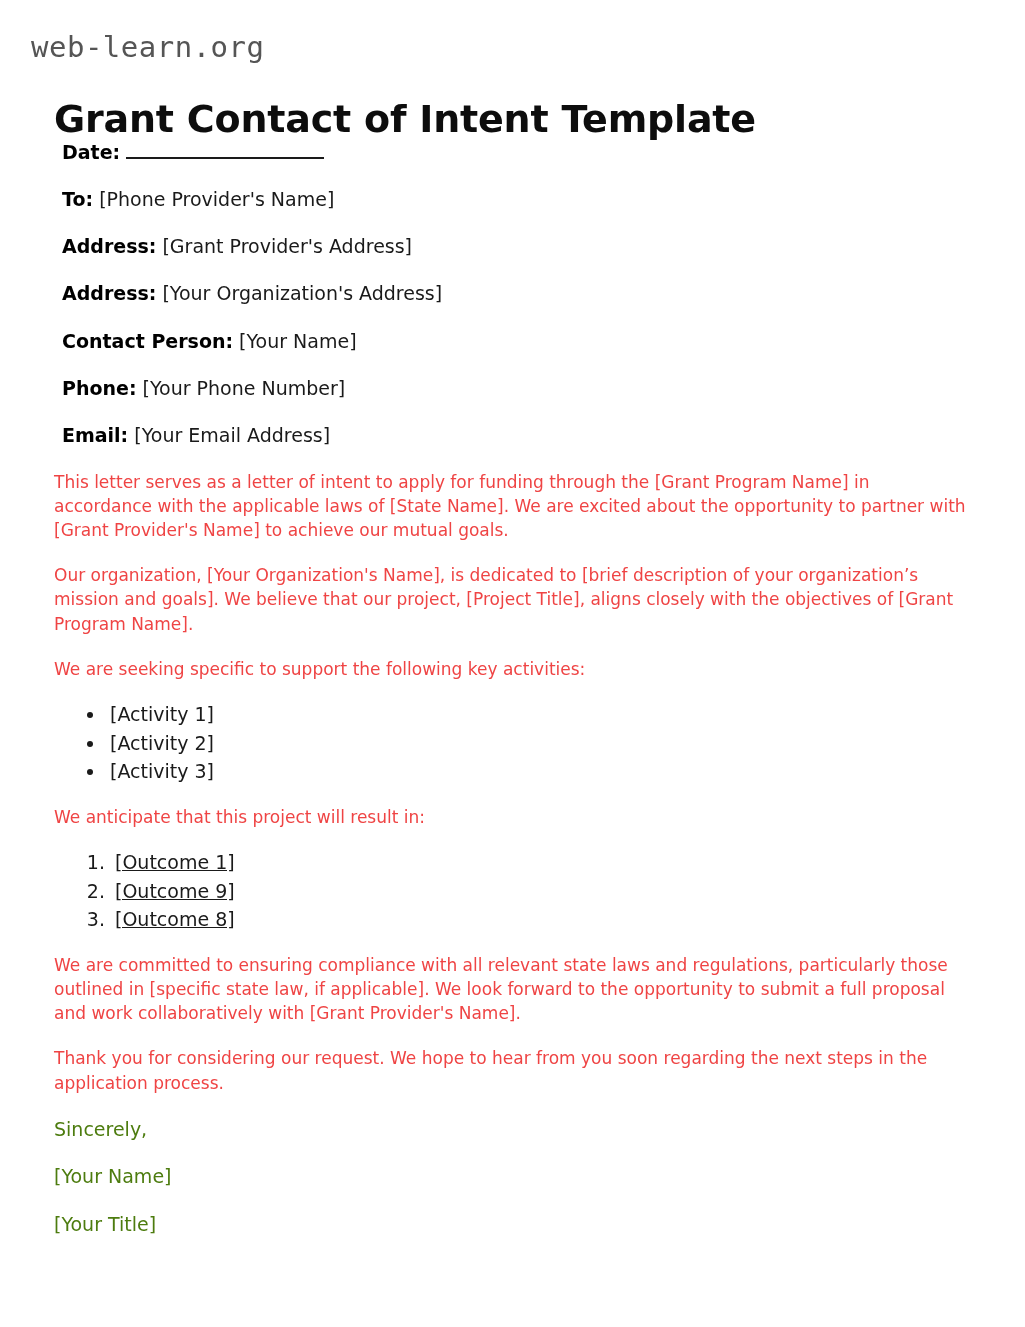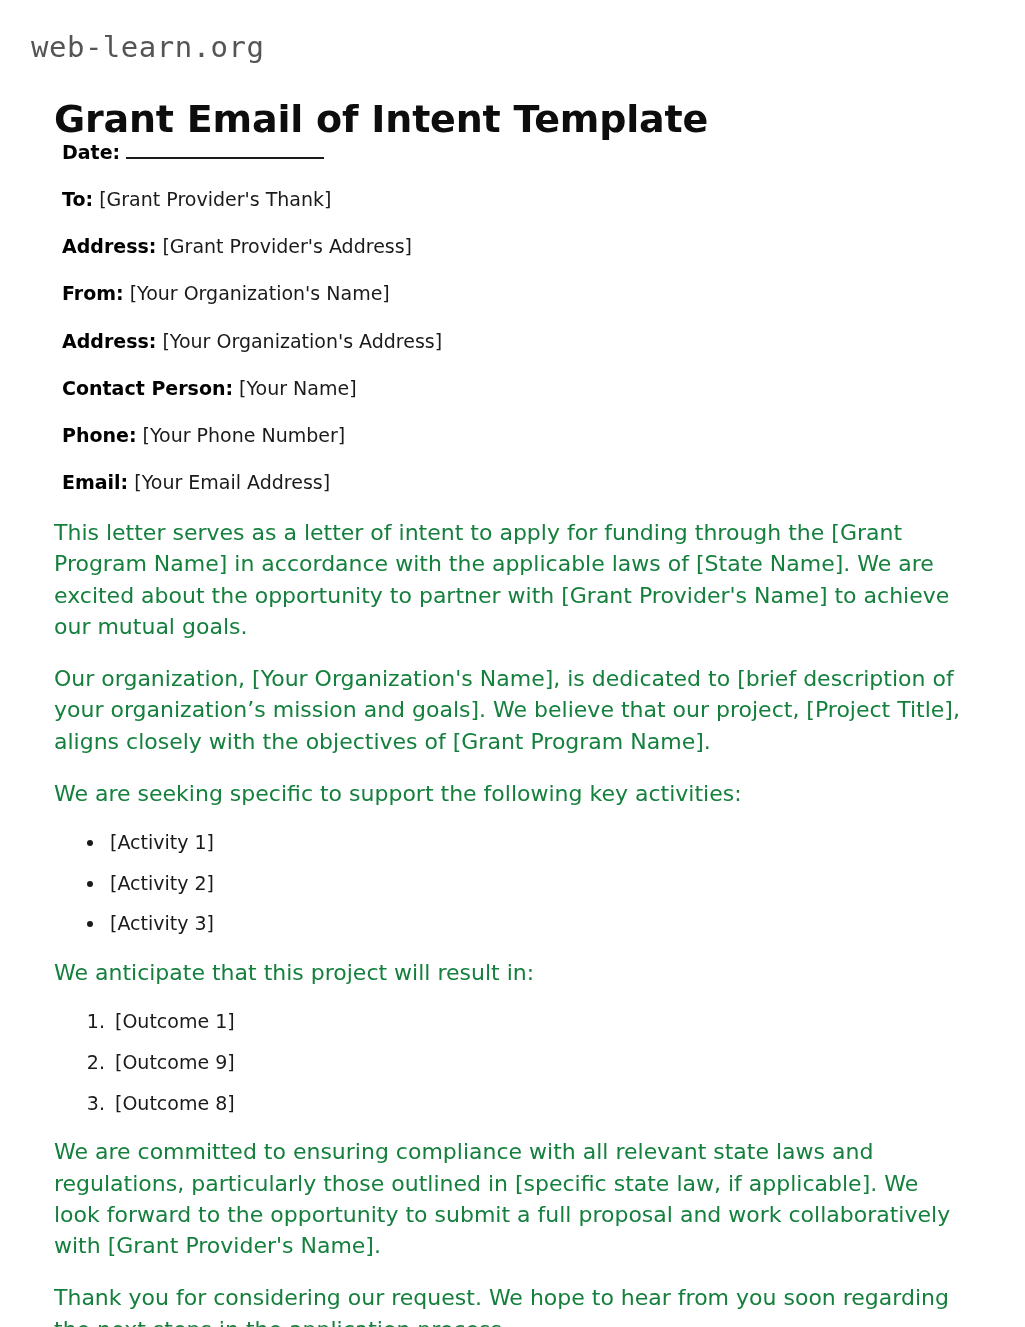--- a/index.html
+++ b/index.html
@@ -75,78 +75,74 @@
   .blank-rule {
     display: inline-block;
     width: 198px;
     border-bottom: 2px solid #1a1a1a;
     height: 13px;
     margin-left: 6px;
     vertical-align: baseline;
   }
 
   .para {
-    font-size: 22px;
+    font-size: 17px;
     line-height: 1.42;
-    color: #15803d;
+    color: #ef4444;
     margin: 0 0 21px 0;
     text-align: left;
   }
 
   ul.bullets, ol.outcomes {
     margin: 0 0 21px 0;
     padding-left: 51px;
     font-size: 19px;
     line-height: 1.3;
     color: #1a1a1a;
   }
   ul.bullets { list-style-type: disc; padding-left: 52px; }
-  ol.outcomes { list-style-type: decimal; padding-left: 57px; }
+  ol.outcomes { list-style-type: decimal; padding-left: 57px; text-decoration: underline; }
   ul.bullets li, ol.outcomes li {
-    margin: 16px 0 1px 0;
+    margin: 4px 0 1px 0;
     padding-left: 4px;
   }
 
   .sig-line {
     font-size: 19px;
     line-height: 1.4;
     color: #4d7c0f;
     margin: 0 0 21px 0;
     white-space: nowrap;
   }
 </style>
 </head>
 <body>
 
 <div class="page">
 
   <div class="site-mark">web-learn.org</div>
 
-  <h1 class="doc-title">Grant Email of Intent Template</h1>
+  <h1 class="doc-title">Grant Contact of Intent Template</h1>
 
   <div class="body-wrap">
 
     <p class="field-line">
       <span class="label">Date:</span><span class="blank-rule"></span>
     </p>
 
     <p class="field-line">
       <span class="label">To:</span>
-      <span class="value">[Grant Provider's Thank]</span>
+      <span class="value">[Phone Provider's Name]</span>
     </p>
 
     <p class="field-line">
       <span class="label">Address:</span>
       <span class="value">[Grant Provider's Address]</span>
     </p>
 
-    <p class="field-line">
-      <span class="label">From:</span>
-      <span class="value">[Your Organization's Name]</span>
-    </p>
 
     <p class="field-line">
       <span class="label">Address:</span>
       <span class="value">[Your Organization's Address]</span>
     </p>
 
     <p class="field-line">
       <span class="label">Contact Person:</span>
       <span class="value">[Your Name]</span>
     </p>

